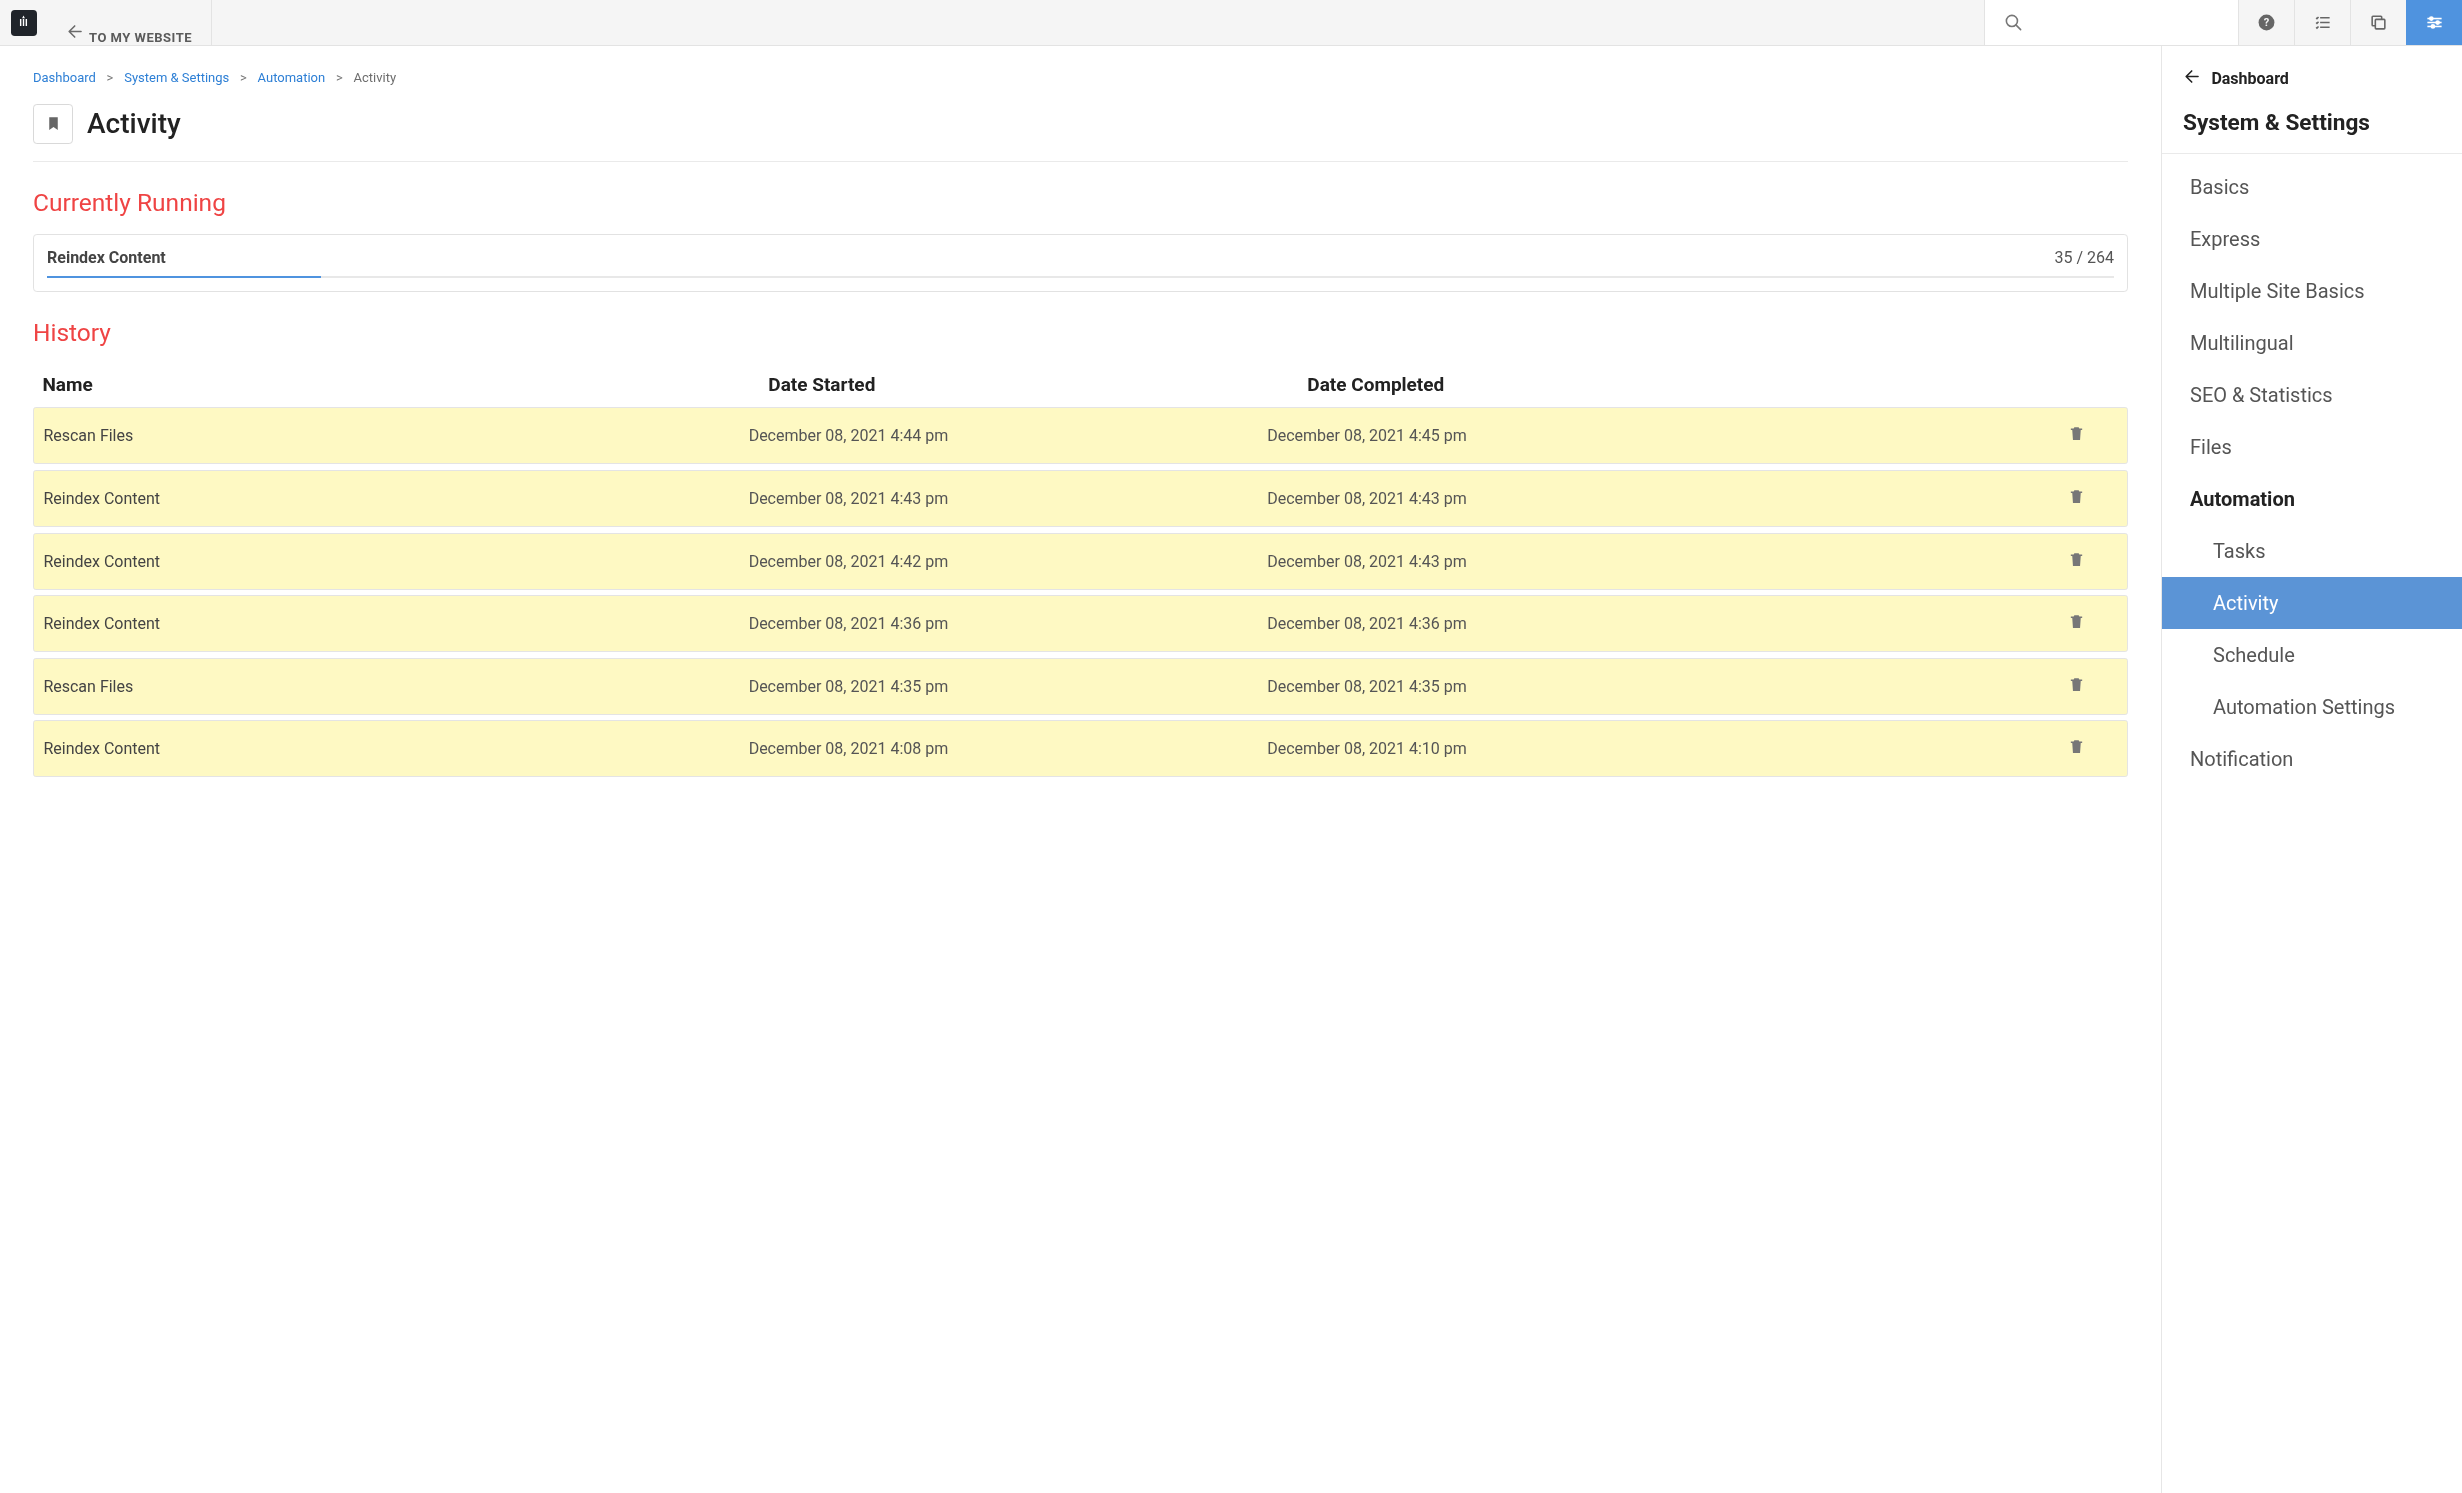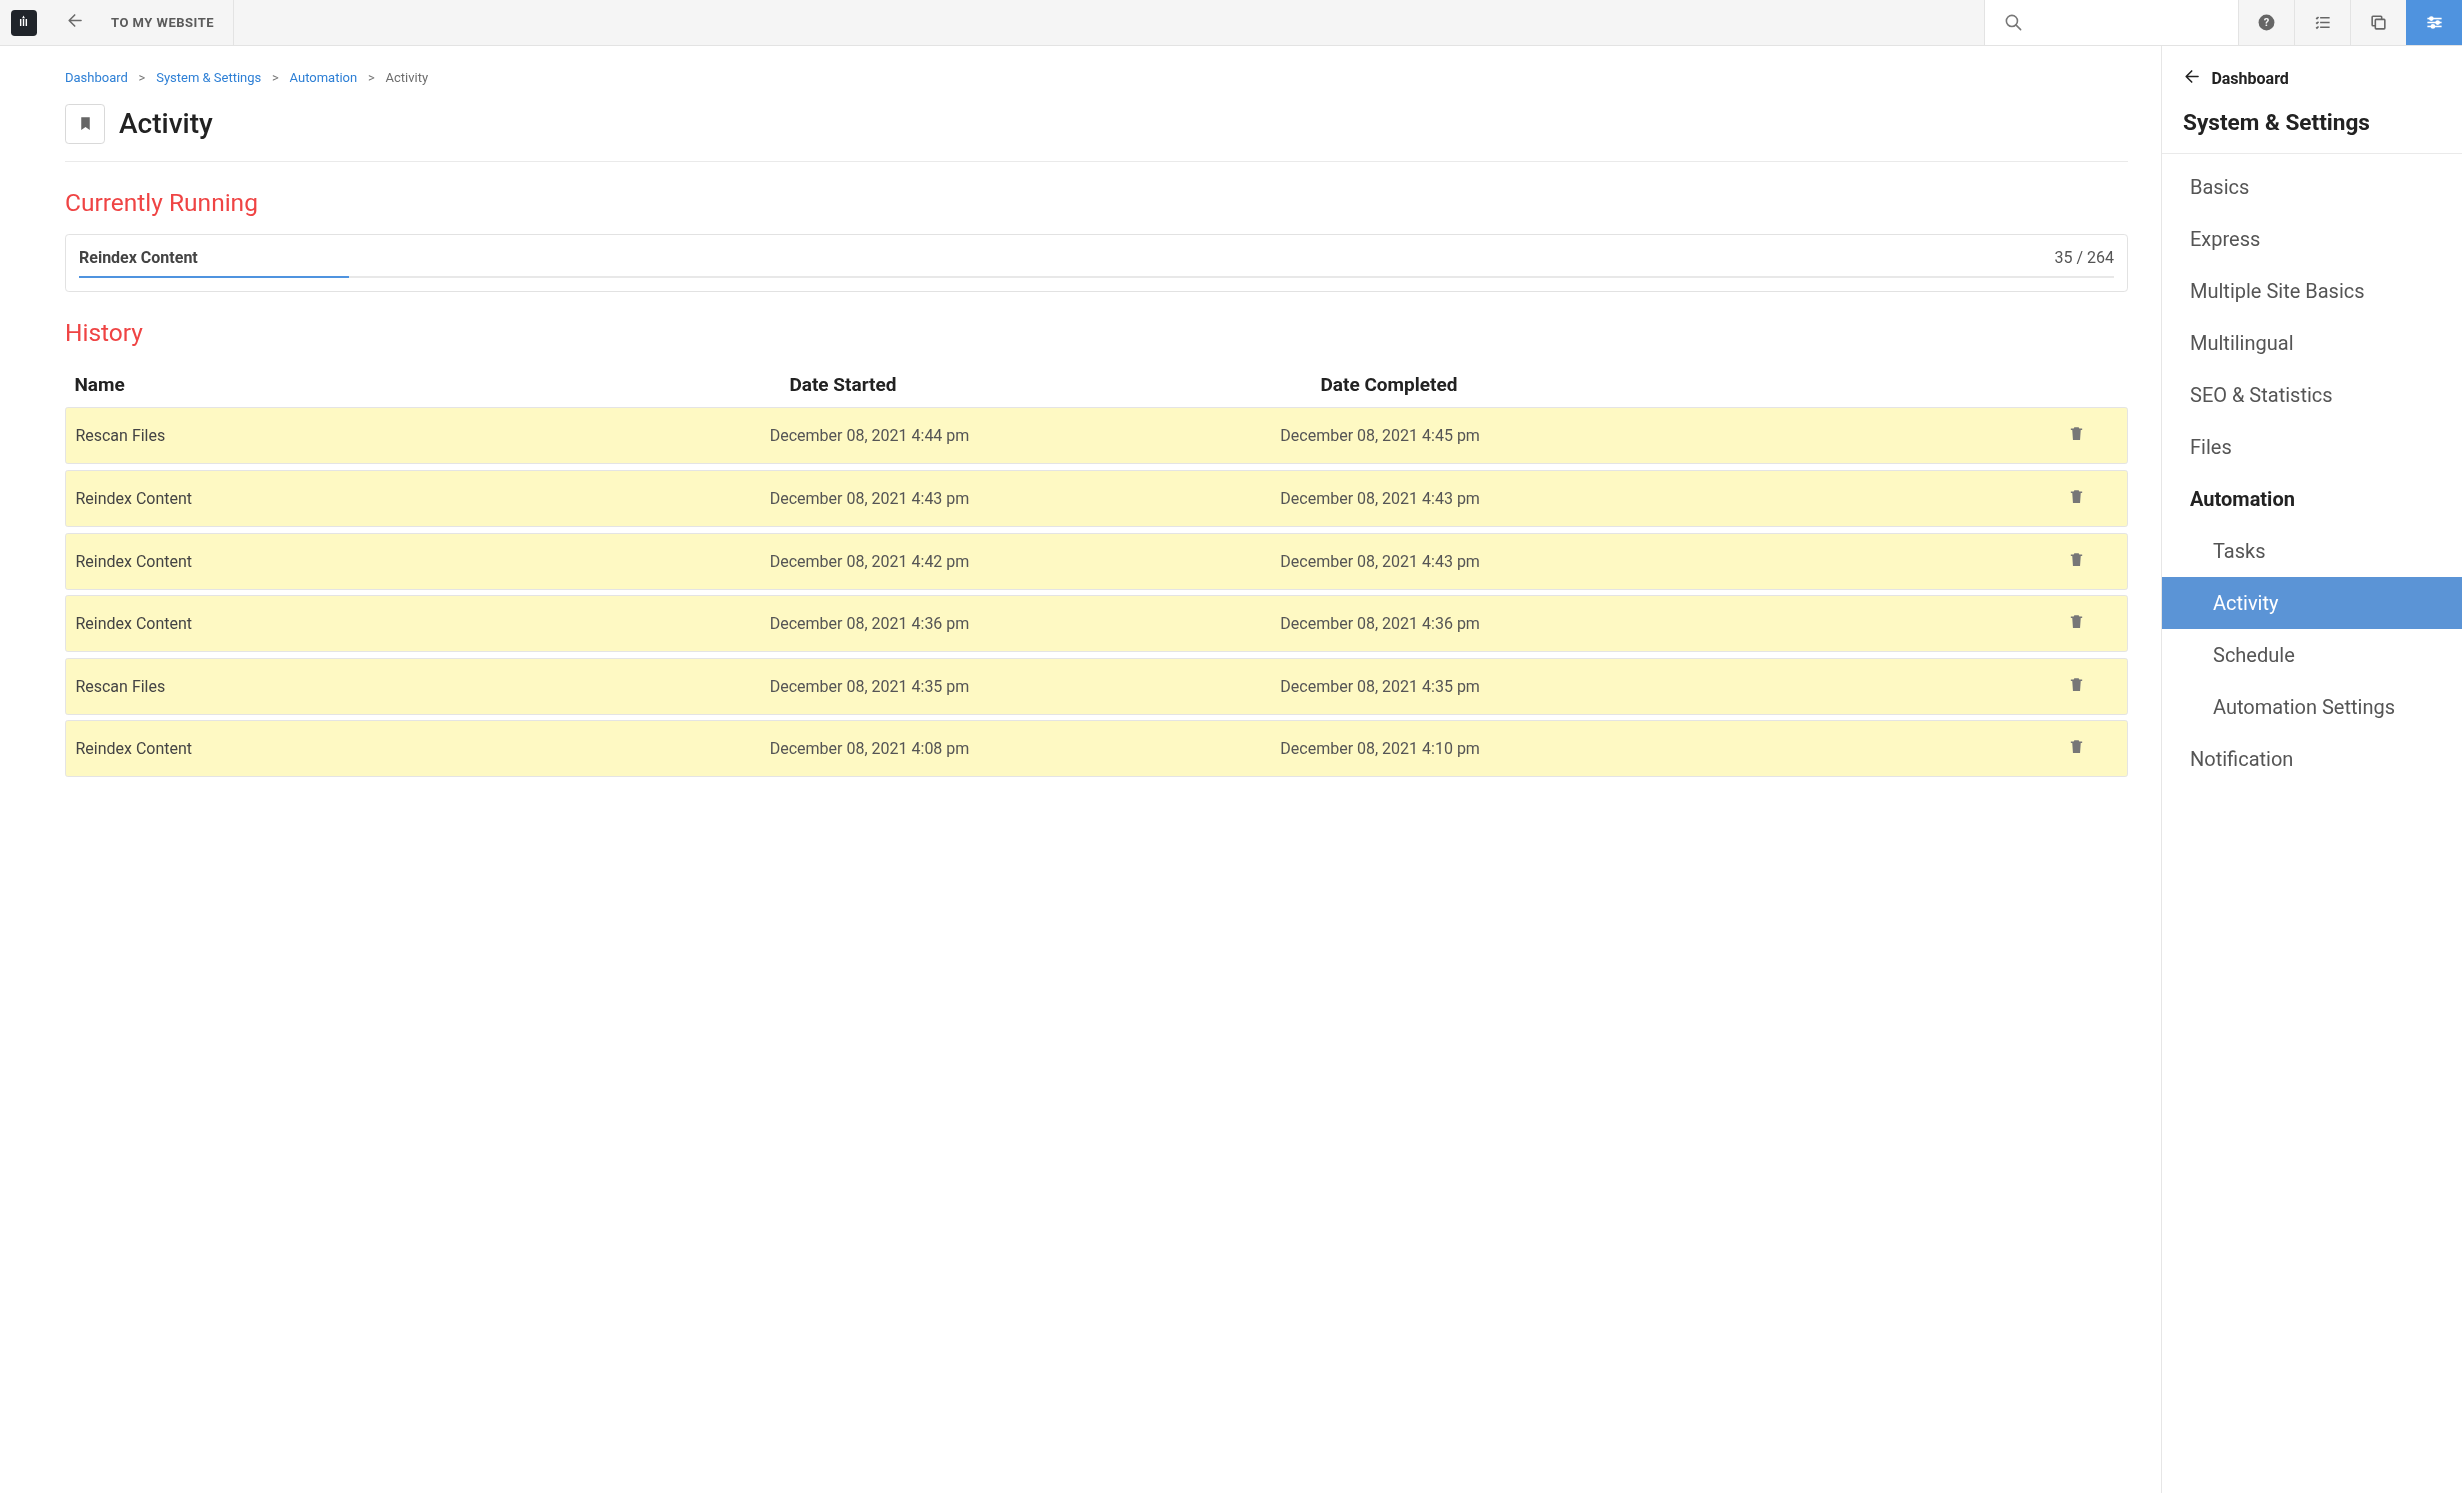--- a/index.html
+++ b/index.html
@@ -28,22 +28,22 @@
   .topbar .logo {
     width: 26px;
     height: 26px;
     background: #20242a;
     border-radius: 3.8px;
     display:flex;align-items:center;justify-content:center;
     color:#fff;
   }
   .topbar .back-link {
     display: flex;
-    align-items: center;
-    gap: 26px;
+    align-items: flex-end;
+    gap: 4px;
     padding: 0 19px;
     border-right: 0.9px solid #e3e3e3;
     font-weight: 700;
     font-size: 13px;
     letter-spacing: 0.5px;
     color: #5b5b5b;
     cursor: pointer;
   }
   .topbar .back-link .arrow {
     font-size: 17px;
@@ -73,21 +73,20 @@
     background: #4f93df;
     color: #fff;
     border-left-color:#4f93df;
   }
 
   
   .main-wrap {
     display: flex;
     height: calc(100vh - 46px);
     min-height: 752px;
-    padding-left: 32px;
   }
   .content-col {
     flex: 1;
     padding: 23.5px 33px;
     overflow-y: auto;
   }
   .side-col {
     width: 301px;
     border-left: 0.9px solid #e6e6e6;
     background:#fff;

